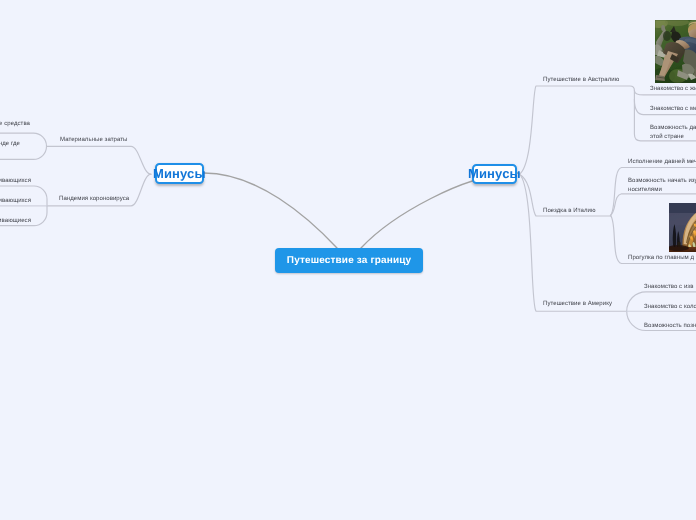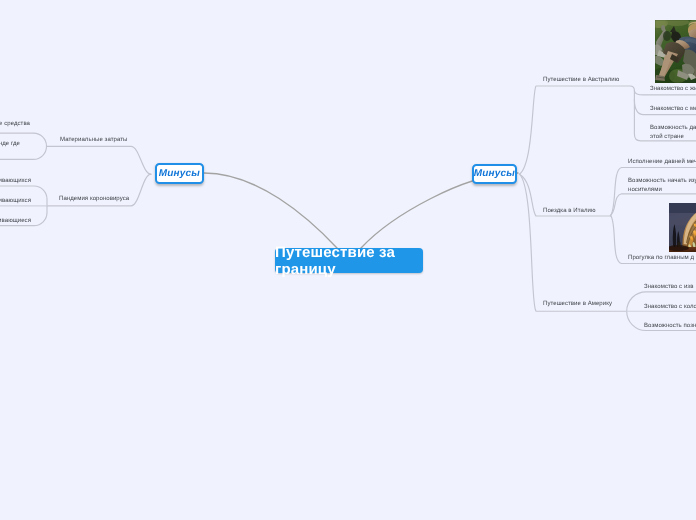--- a/index.html
+++ b/index.html
@@ -8,26 +8,26 @@
   #canvas{position:absolute;left:0;top:0;width:696px;height:520px;overflow:hidden;}
   svg.links{position:absolute;left:0;top:0;width:696px;height:520px;pointer-events:none;}
 
   .lbl{position:absolute;font-size:6.05px;color:#42444c;line-height:9.2px;
        white-space:nowrap;letter-spacing:.05px;}
   .lbl.w{white-space:normal;}
 
   .root-node{position:absolute;left:275px;top:248px;width:148px;height:25px;
      background:#1f96e8;border-radius:4px;box-shadow:0 1px 2px rgba(0,0,0,.20);
      display:flex;align-items:center;justify-content:center;}
-  .root-node span{color:#fff;font-weight:bold;font-size:15px;letter-spacing:.15px;}
+  .root-node span{color:#fff;font-weight:bold;font-size:10px;letter-spacing:.15px;}
 
   .br-node{position:absolute;box-sizing:border-box;background:#fff;border:2px solid #1f8fe8;
      border-radius:4.5px;box-shadow:0 1.5px 2.5px rgba(0,0,0,.25);
      display:flex;align-items:center;justify-content:center;}
-  .br-node span{color:#1176d8;font-weight:bold;font-size:10px;letter-spacing:.15px;font-style:italic;}
+  .br-node span{color:#1176d8;font-weight:bold;font-size:13px;letter-spacing:.15px;}
 
   .photo{position:absolute;overflow:hidden;}
 </style>
 </head>
 <body>
 
 <div id="canvas">
   <svg class="links" viewBox="0 0 696 520">
     <g fill="none" stroke="#a3a3a3" stroke-width="1.4" stroke-linecap="round">
       <path d="M204,173 C257,173 307,216 337,248"></path>

